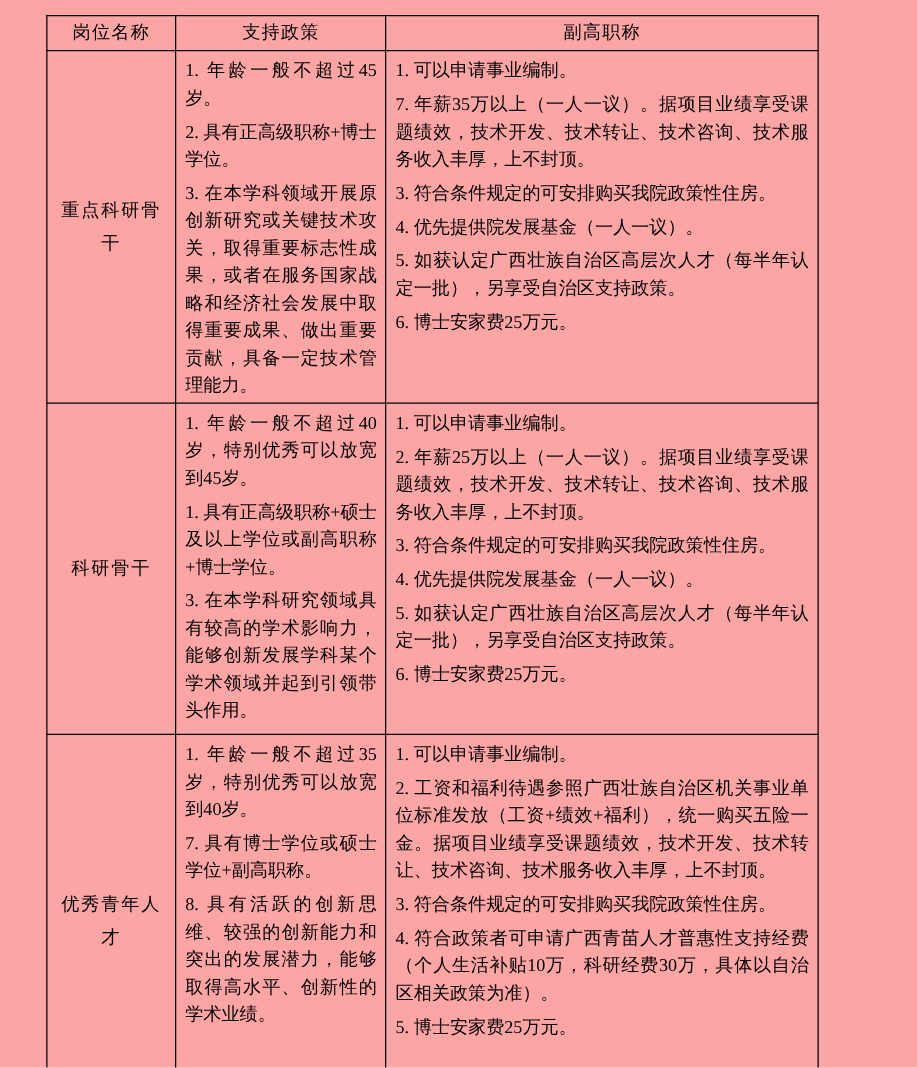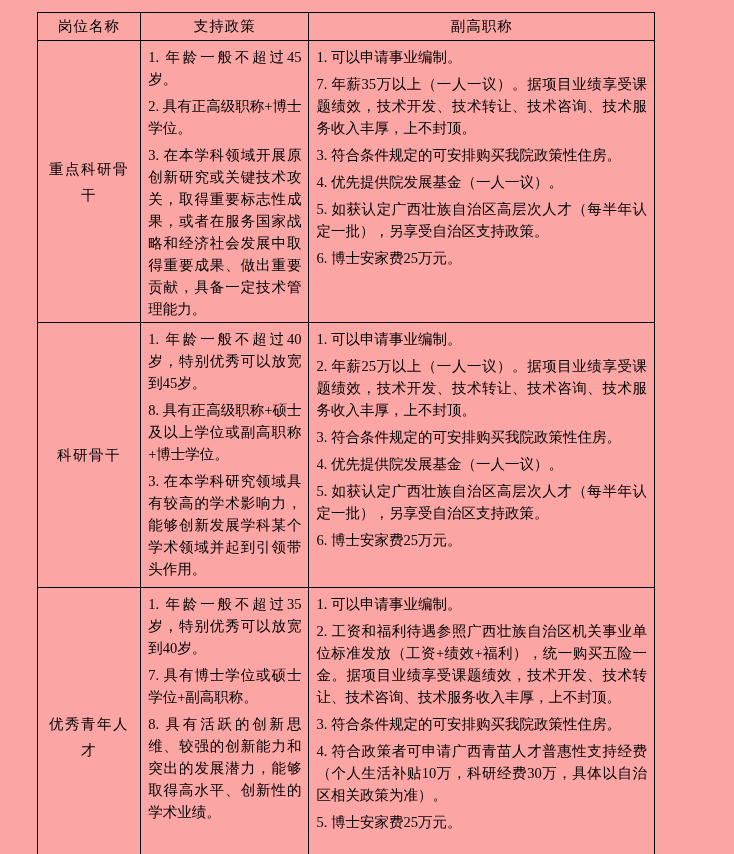--- a/index.html
+++ b/index.html
@@ -104,21 +104,21 @@
             </div>
         </td>
       </tr>
       <tr class="row-1">
         <td class="pos-cell">
           <span>科研骨干</span>
         </td>
         <td class="text-cell">
           <div>
               <p class="item">1. 年龄一般不超过40岁，特别优秀可以放宽到45岁。</p>
-              <p class="item">8. 具有正高级职称+硕士及以上学位或副高职称+博士学位。</p>
+              <p class="item">1. 具有正高级职称+硕士及以上学位或副高职称+博士学位。</p>
               <p class="item">3. 在本学科研究领域具有较高的学术影响力，能够创新发展学科某个学术领域并起到引领带头作用。</p>
             </div>
         </td>
         <td class="text-cell">
           <div>
               <p class="item">1. 可以申请事业编制。</p>
               <p class="item">2. 年薪25万以上（一人一议）。据项目业绩享受课题绩效，技术开发、技术转让、技术咨询、技术服务收入丰厚，上不封顶。</p>
               <p class="item">3. 符合条件规定的可安排购买我院政策性住房。</p>
               <p class="item">4. 优先提供院发展基金（一人一议）。</p>
               <p class="item">5. 如获认定广西壮族自治区高层次人才（每半年认定一批），另享受自治区支持政策。</p>

